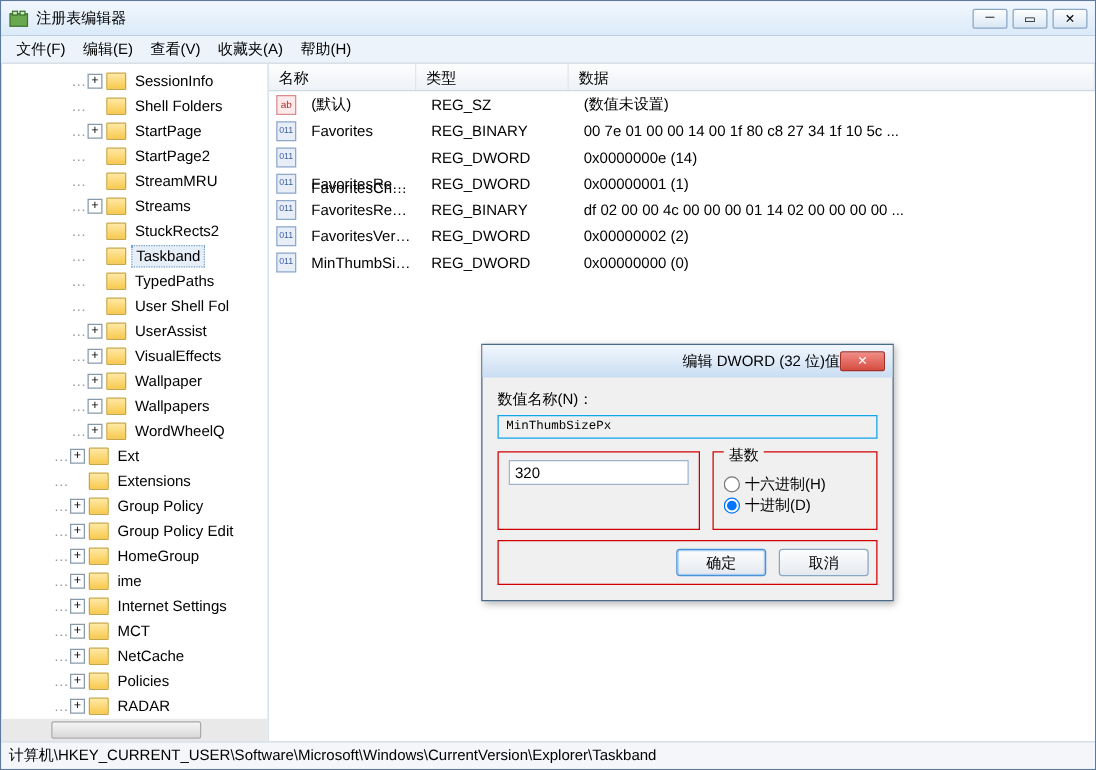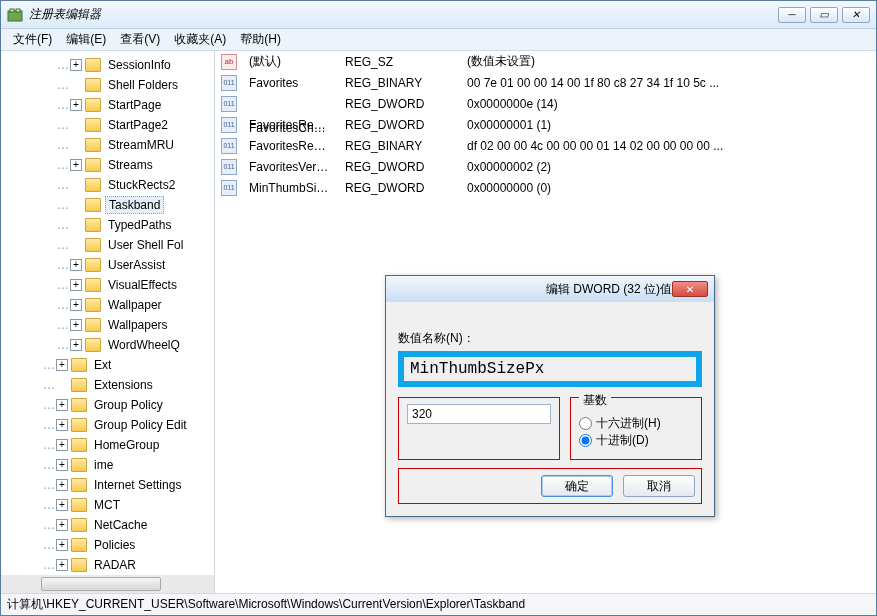--- a/index.html
+++ b/index.html
@@ -1,18 +1,18 @@
 <!DOCTYPE html>
 <html><head>
 <meta charset="utf-8">
 <style>
   * { box-sizing: border-box; margin: 0; padding: 0; }
   body { font-family: "Microsoft YaHei", Tahoma, sans-serif; font-size: 12px; background: #f0f0f0; }
   .window { width: 877px; height: 616px; background: #fff; border: 1px solid #5a7aa0; position: relative; display: flex; flex-direction: column; }
-  .titlebar { height: 28px; background: linear-gradient(#f2f7fd,#dbeaf9); display: flex; align-items: center; padding: 0 6px; border-bottom: 1px solid #bcd0e5; font-style: italic; }
+  .titlebar { height: 28px; background: linear-gradient(#f2f7fd,#dbeaf9); display: flex; align-items: center; padding: 0 6px; border-bottom: 1px solid #bcd0e5; }
   .titlebar .ticon { width: 16px; height: 16px; margin-right: 6px; display: inline-flex; }
   .titlebar .title { flex: 1; font-size: 12px; color: #000; }
   .winbtns { display: flex; gap: 4px; }
   .winbtn { width: 28px; height: 16px; border: 1px solid #8aa6c1; border-radius: 2px; background: linear-gradient(#fdfefe,#d9e7f5); display: flex; align-items: center; justify-content: center; font-size: 10px; cursor: pointer; }
   .menubar { height: 22px; background: #edf3fb; border-bottom: 1px solid #d0d9e4; display: flex; align-items: center; padding-left: 6px; gap: 2px; }
   .menuitem { padding: 2px 6px; cursor: pointer; }
   .body { flex: 1; display: flex; position: relative; overflow: hidden; }
   .tree-pane { width: 214px; border-right: 1px solid #d0d9e4; overflow: hidden; position: relative; display: flex; flex-direction: column; }
   .tree { flex: 1; overflow-y: auto; overflow-x: auto; padding-top: 4px; }
   .node { display: flex; align-items: center; height: 20px; white-space: nowrap; padding-right: 4px; }
@@ -34,23 +34,23 @@
   .ricon.str { background: #fdebec; border: 1px solid #d98d91; font-size: 8px; color: #b03030; }
   .ricon.bin { background: #e8eef8; border: 1px solid #8ea8cc; font-size: 7px; color: #4060a0; }
   .statusbar { height: 22px; border-top: 1px solid #d0d9e4; background: #f4f6f9; display: flex; align-items: center; padding: 0 6px; font-size: 12px; }
   .hscroll { height: 18px; background: #e9e9e9; display: flex; align-items: center; }
   .hscroll .thumb { width: 120px; height: 14px; background: linear-gradient(#f5f5f5,#d8d8d8); border: 1px solid #aaa; border-radius: 2px; margin-left: 40px; }
   
   .dialog { position: absolute; left: 384px; top: 224px; width: 330px; background: #f0f0f0; border: 1px solid #4a6a8a; box-shadow: 2px 2px 6px rgba(0,0,0,0.3); display: flex; flex-direction: column; }
   .dlg-title { height: 26px; background: linear-gradient(#f2f7fd,#c9ddf2); display: flex; align-items: center; padding: 0 6px; font-size: 12px; text-align: right; }
   .dlg-title .t { flex: 1; }
   .dlg-close { width: 36px; height: 16px; background: linear-gradient(#f28d86,#d54d40); border: 1px solid #a03028; border-radius: 2px; display: flex; align-items: center; justify-content: center; color: #fff; font-size: 10px; cursor: pointer; }
-  .dlg-body { padding: 28px 12px 12px 12px; position: relative; }
+  .dlg-body { padding: 9px 12px 12px 12px; position: relative; }
   .dlg-label { font-size: 12px; margin-bottom: 4px; }
-  .dlg-ro { border: 6px solid #0ea5e9; background: #f0f0f0; padding: 3px 6px; font-family: "Courier New", monospace; font-size: 16px; margin-bottom: 10px; }
+  .dlg-ro { border: 1px solid #0ea5e9; background: #f0f0f0; padding: 3px 6px; font-family: "Courier New", monospace; font-size: 10px; margin-bottom: 10px; }
   .row2 { display: flex; gap: 10px; }
   .valgrp { border: 1px solid #d00000; padding: 6px 8px 8px 8px; width: 162px; }
   .valgrp .dlg-label { margin-top: 0; }
   .valgrp input[type=text] { width: 100%; border: 1px solid #9cb4cc; padding: 2px 4px; font-size: 12px; }
   .radgrp { border: 1px solid #d00000; padding: 4px 8px 6px 8px; flex: 1; position: relative; }
   .radgrp .legend { position: relative; top: -10px; background: #f0f0f0; padding: 0 4px; display: inline-block; font-size: 12px; }
   .radrow { display: flex; gap: 4px; font-size: 12px; margin-top: -4px; margin-bottom: 4px; }
   .btnrow { border: 1px solid #d00000; margin-top: 8px; padding: 6px; display: flex; justify-content: flex-end; gap: 10px; }
   .btn { width: 72px; height: 22px; background: linear-gradient(#fdfdfd,#e4e9f0); border: 1px solid #8aa6c1; border-radius: 3px; font-size: 12px; cursor: pointer; }
   .btn.def { border: 1px solid #4a90d9; box-shadow: 0 0 0 1px #a8cdee inset; }
@@ -242,20 +242,25 @@
             <span class="ficon"></span>
             <span class="node-label">RADAR</span>
           </div>
         </div>
       <div class="hscroll">
           <div class="thumb"></div>
         </div>
     </div>
 
     <div class="list-pane">
+      <div class="lhdr">
+        <div class="lcol c-name">名称</div>
+        <div class="lcol c-type">类型</div>
+        <div class="lcol c-data">数据</div>
+      </div>
       <div id="rows">
           <div class="lrow">
             <span class="ricon str">ab</span>
             <div class="lcell" style="width: 96px;">(默认)</div>
             <div class="lcell" style="width: 122px;">REG_SZ</div>
             <div class="lcell" style="flex: 1 1 0%;">(数值未设置)</div>
           </div>
           <div class="lrow">
             <span class="ricon bin">011</span>
             <div class="lcell" style="width: 96px;">Favorites</div>

